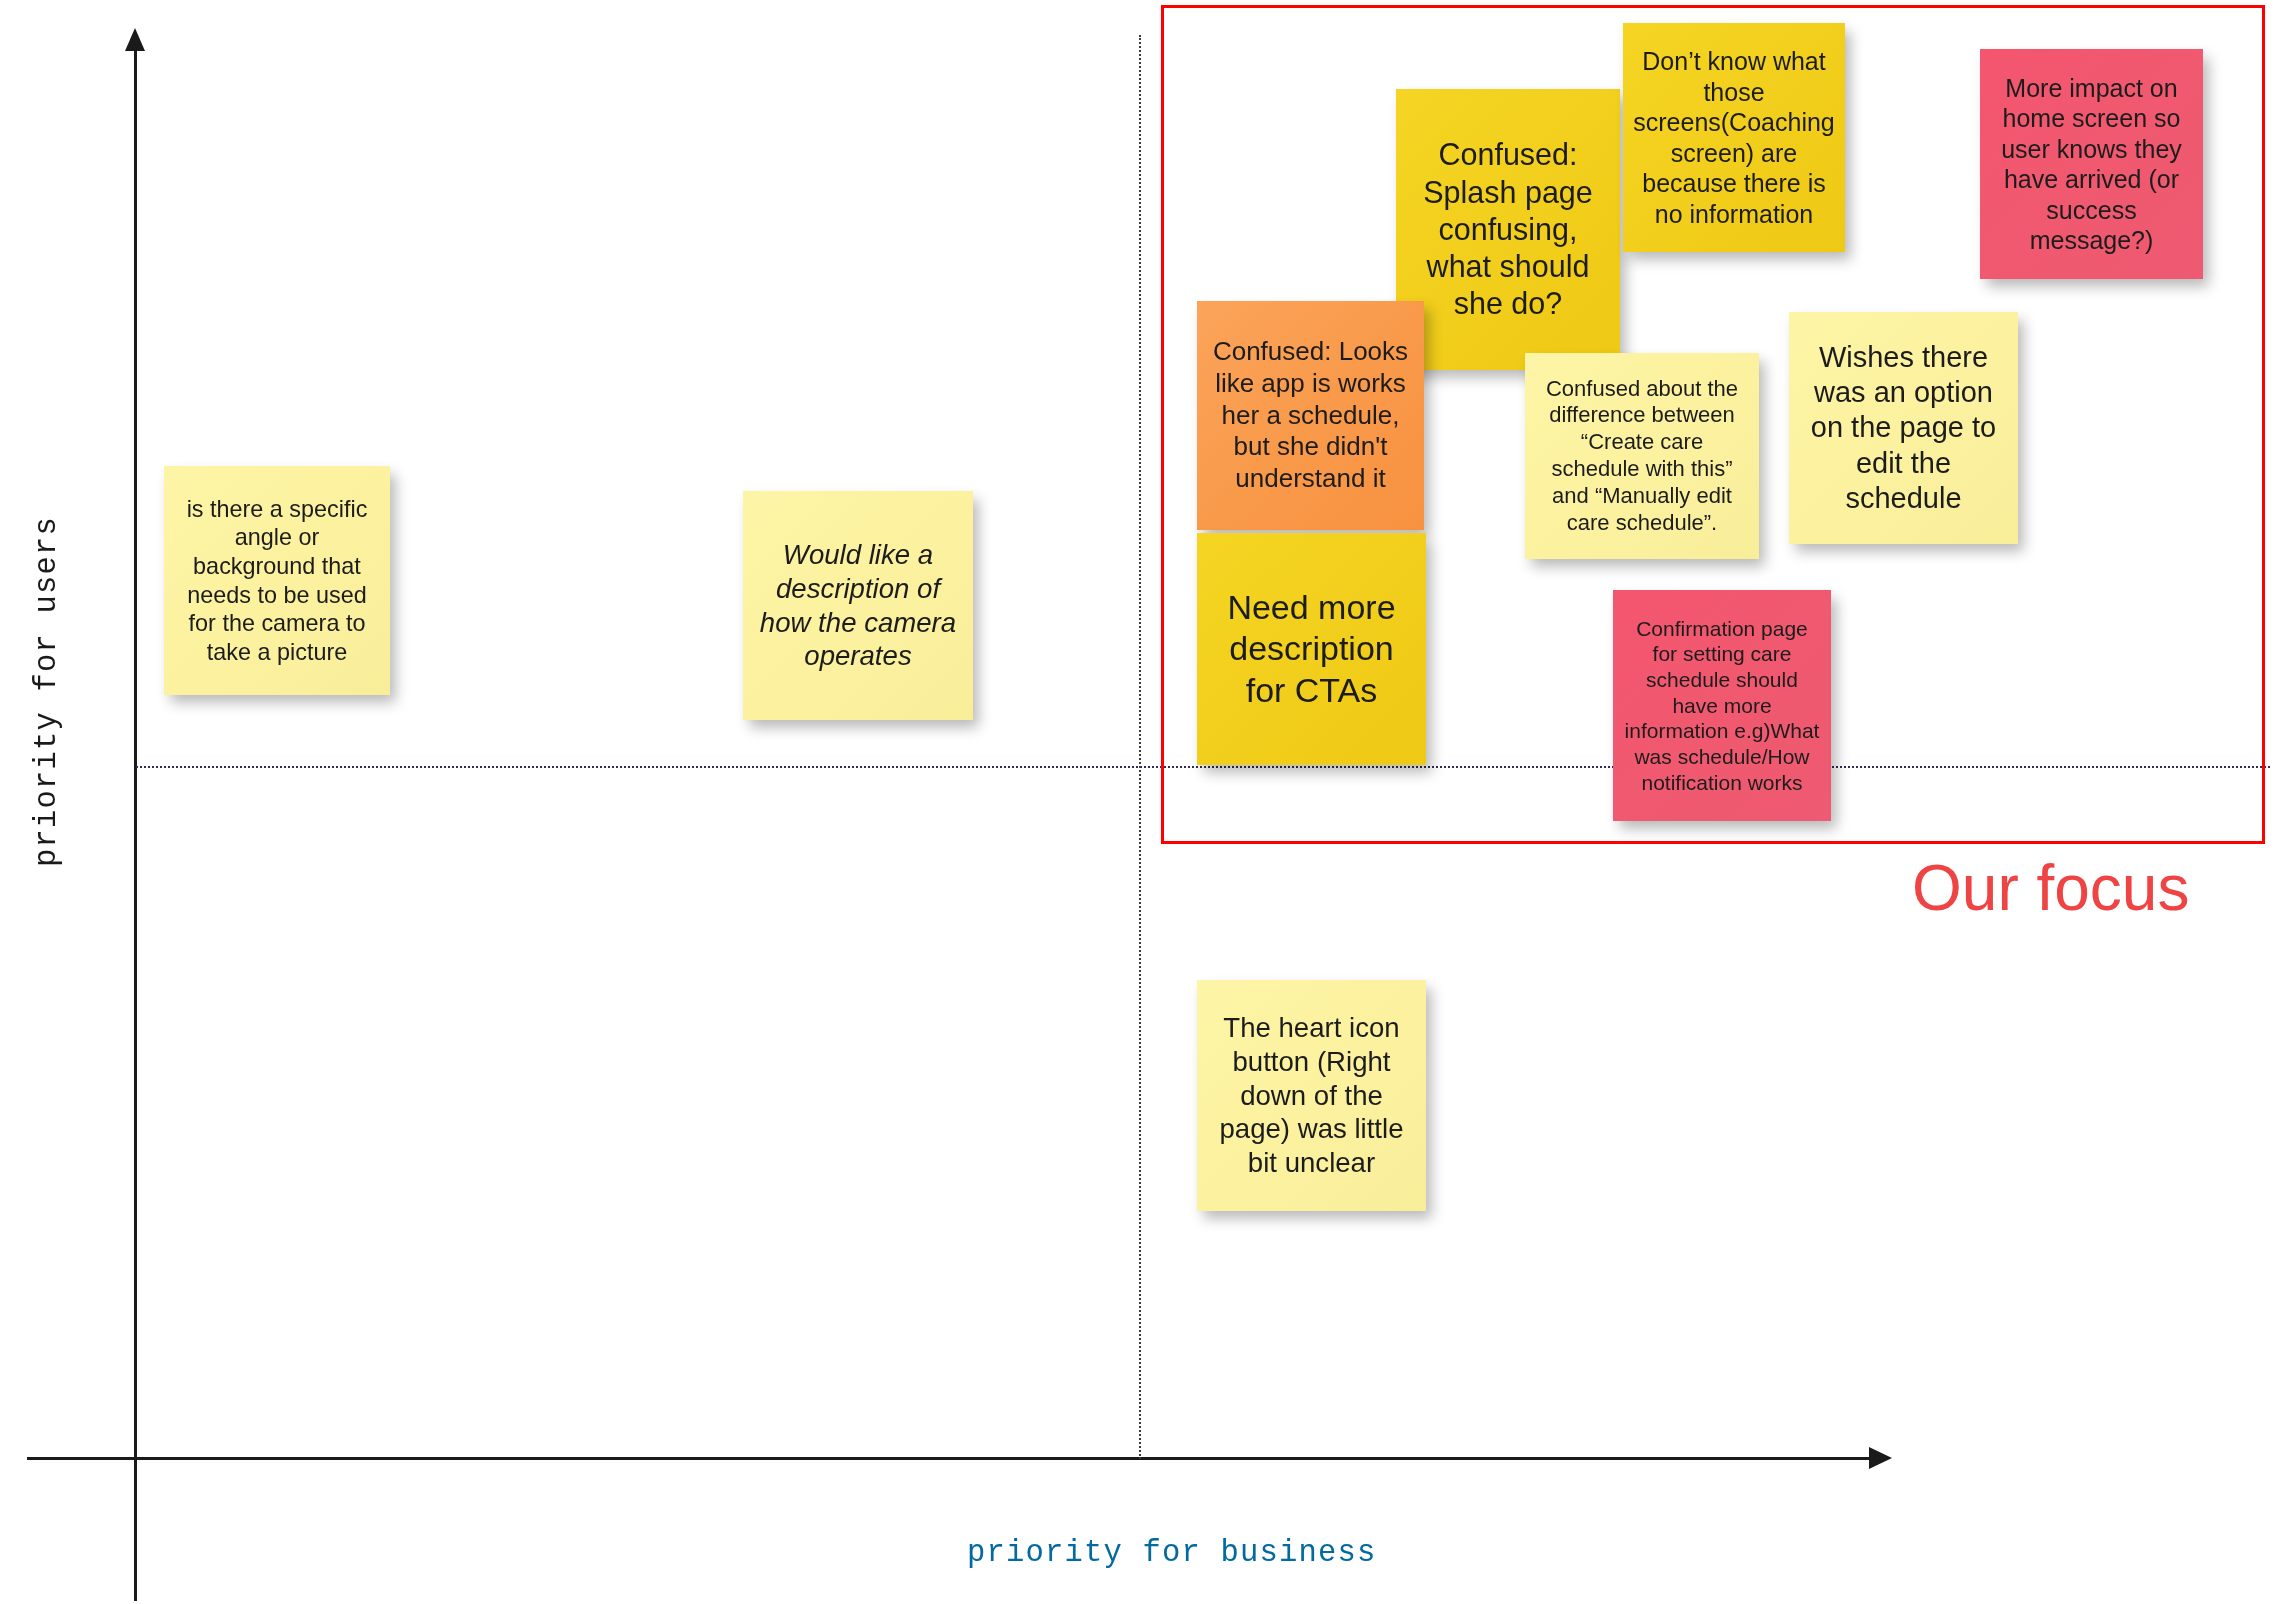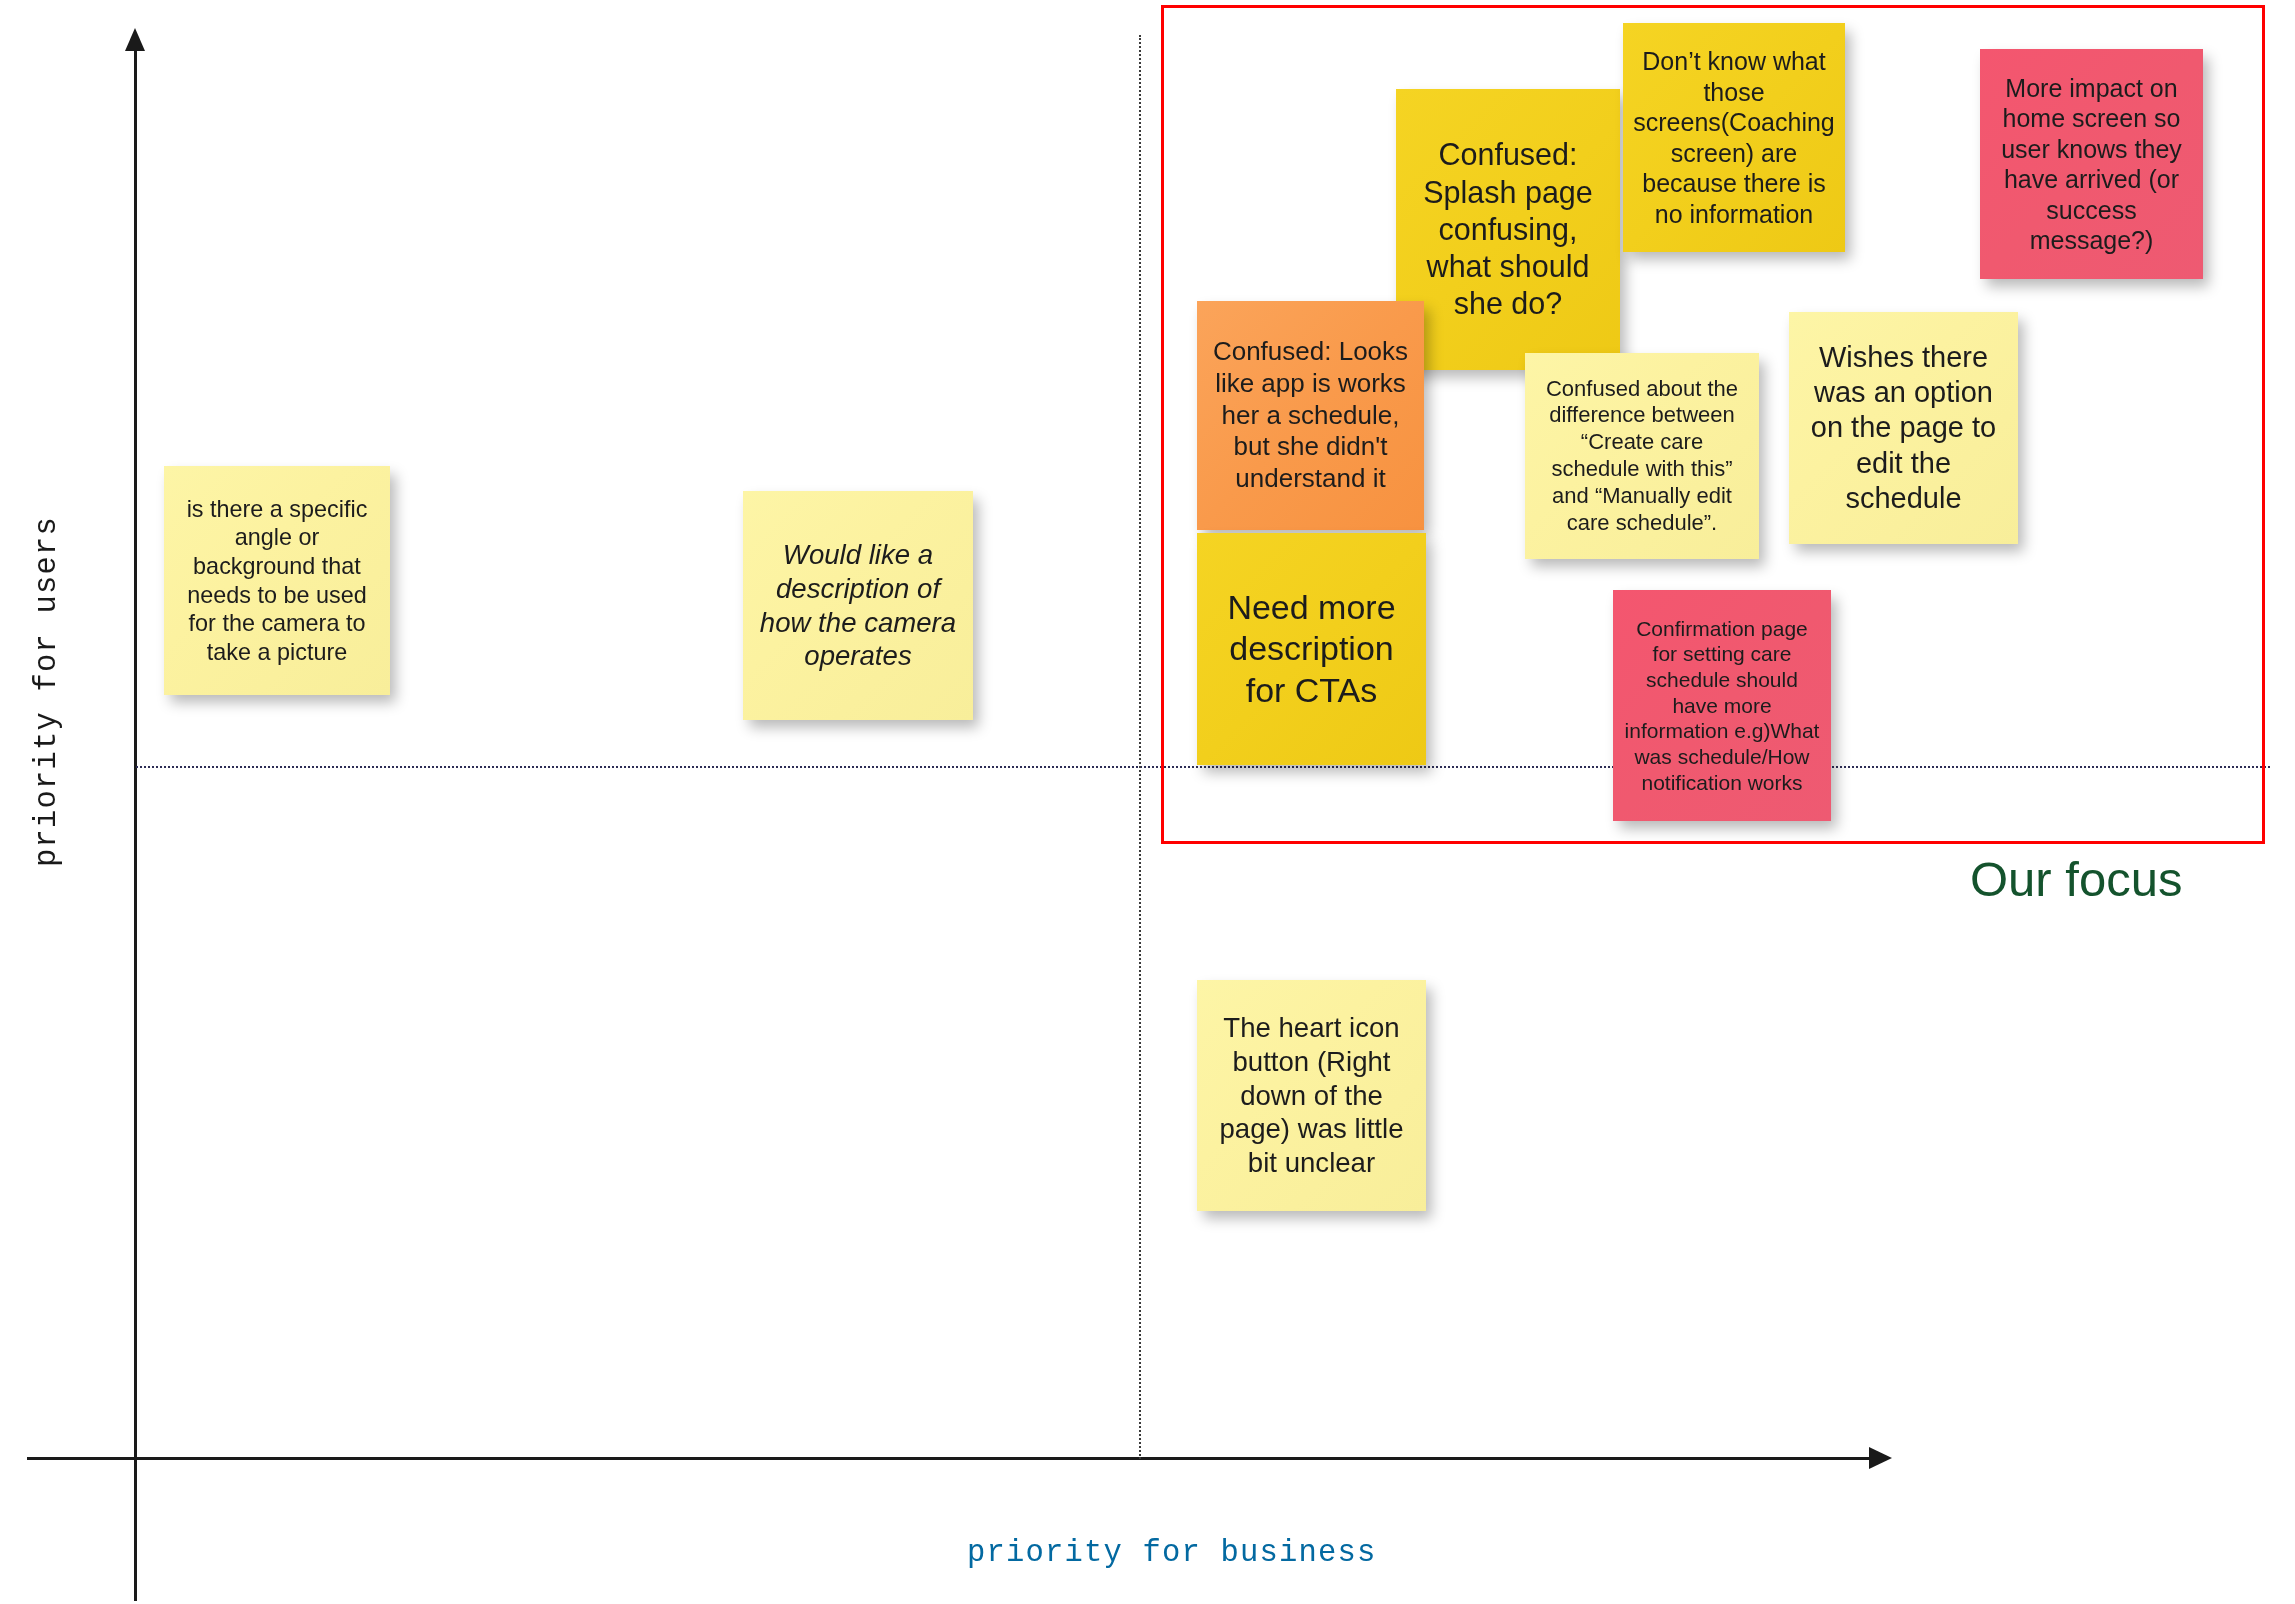--- a/index.html
+++ b/index.html
@@ -75,24 +75,24 @@
     position: absolute;
     left: 1161px;
     top: 4.7px;
     width: 1104px;
     height: 839px;
     border: 3.5px solid #ff0000;
     box-sizing: border-box;
   }
   .focus-label {
     position: absolute;
-    left: 1970px;
+    left: 1912px;
     top: 851px;
-    color: #14532d;
-    font-size: 49px;
+    color: #ef4444;
+    font-size: 64px;
     font-family: "Liberation Sans", sans-serif;
     white-space: nowrap;
   }
 
   
   .axis-label-x {
     position: absolute;
     left: 967px;
     top: 1536px;
     font-family: "Liberation Mono", monospace;

